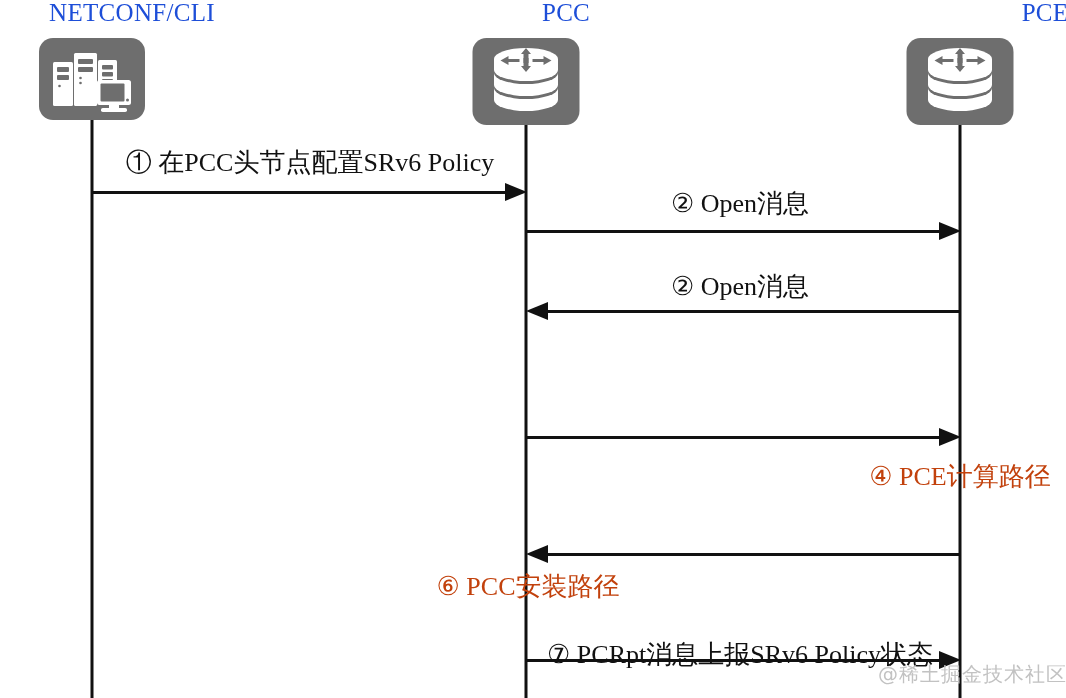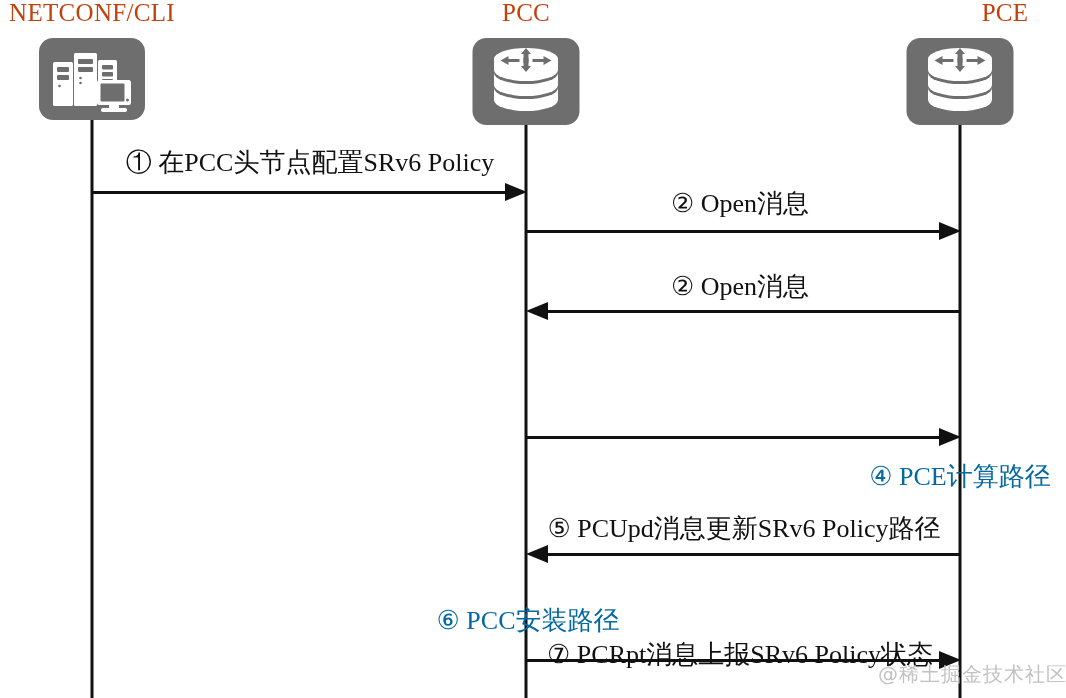--- a/index.html
+++ b/index.html
@@ -16,22 +16,23 @@
     font-family: "Liberation Serif", "DejaVu Serif", serif;
     color: #000000;
   }
   .participant-label {
     position: absolute;
     transform: translateX(-50%);
     white-space: nowrap;
     font-size: 25px;
     line-height: 26px;
     letter-spacing: 0.3px;
-    color: #c2410c;
-    font-family: "Liberation Serif", "DejaVu Serif", serif;
+    color: #1d4ed8;
+    font-family: "Liberation Serif", "DejaVu Serif", serif;
+    margin-left: 40px;
   }
   .node-icon {
     position: absolute;
     transform: translateX(-50%);
     border-radius: 14px;
     background: #6e6e6e;
   }
 
   
   .lifeline {
@@ -72,21 +73,21 @@
   .msg-label.center {
     transform: translateX(-50%);
   }
 
   
   .note-label {
     position: absolute;
     white-space: nowrap;
     font-size: 26px;
     line-height: 30px;
-    color: #0369a1;
+    color: #c2410c;
     transform: translateX(-50%);
     font-family: "Liberation Serif", "DejaVu Serif", serif;
   }
 
   
   .watermark {
     position: absolute;
     white-space: nowrap;
     font-size: 20px;
     color: #c2c2c2;
@@ -192,25 +193,24 @@
 
   <div class="msg-label center" style="left:740px; top:272px;">② Open消息</div>
   <div class="msg-line" style="left:547px; top:310px; width:413px;"></div>
   <div class="arrowhead left" style="left:526px; top:302px;"></div>
 
   <div class="msg-line" style="left:526px; top:436px; width:416px;"></div>
   <div class="arrowhead right" style="left:939px; top:428px;"></div>
 
   <div class="note-label" style="left:960px; top:462px;">④ PCE计算路径</div>
 
-  <div class="msg-label center" style="left:744px; top:514px;">⑤ PCUpd消息更新SRv6 Policy路径</div>
   <div class="msg-line" style="left:547px; top:553px; width:413px;"></div>
   <div class="arrowhead left" style="left:526px; top:545px;"></div>
 
-  <div class="note-label" style="left:528px; top:606px;">⑥ PCC安装路径</div>
+  <div class="note-label" style="left:528px; top:572px;">⑥ PCC安装路径</div>
 
   <div class="msg-label center" style="left:740px; top:640px;">⑦ PCRpt消息上报SRv6 Policy状态</div>
   <div class="msg-line" style="left:526px; top:659px; width:416px;"></div>
   <div class="arrowhead right" style="left:939px; top:651px;"></div>
 
   <div class="watermark" style="left:878px; top:661px;">@稀土掘金技术社区</div>
 
 </div>
 
 </body></html>

